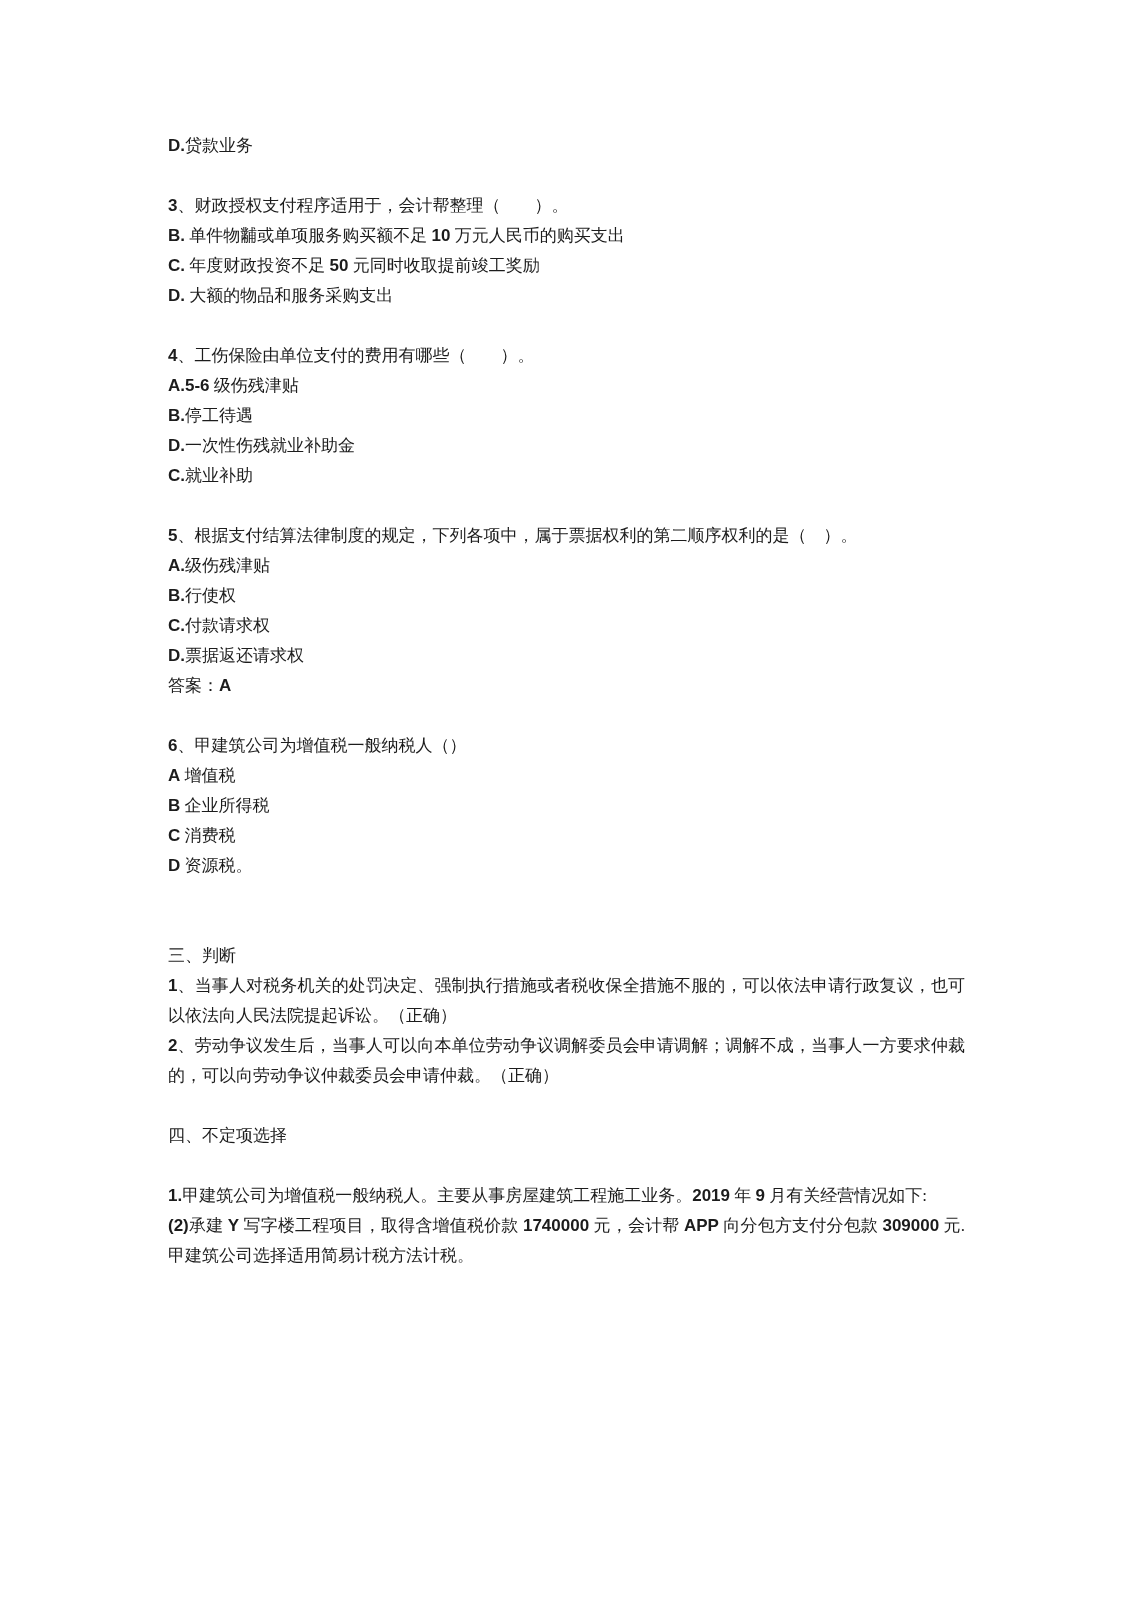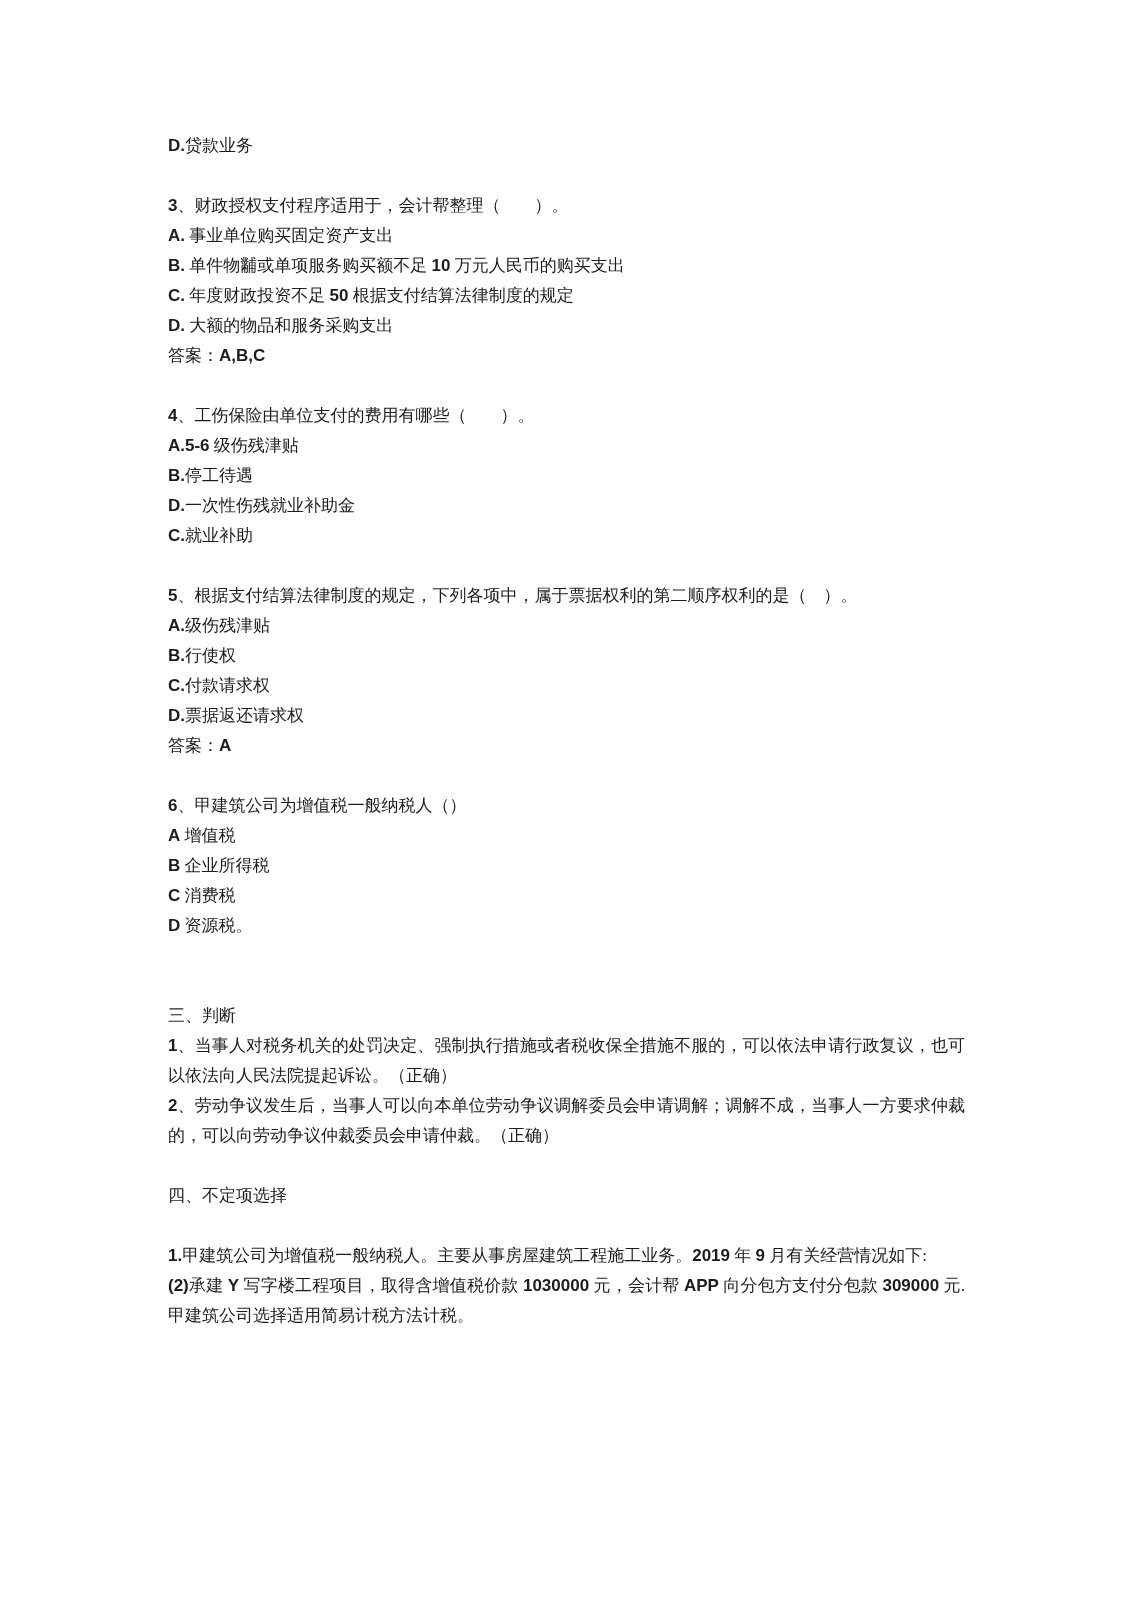--- a/index.html
+++ b/index.html
@@ -38,25 +38,23 @@
   }
 </style>
 </head>
 <body>
 
 <div class="page">
   <div class="content">
       <p class="line"><span class="lat">D.</span><span>贷款业务</span></p>
       <p class="line">&nbsp;</p>
       <p class="line"><span class="lat">3</span><span>、财政授权支付程序适用于，会计帮整理（　　）。</span></p>
-      <p class="line"><span class="lat">A.</span><span> 事业单位购买固定资产支出</span></p>
       <p class="line"><span class="lat">B.</span><span> 单件物黼或单项服务购买额不足 </span><span class="lat">10</span><span> 万元人民币的购买支出</span></p>
-      <p class="line"><span class="lat">C.</span><span> 年度财政投资不足 </span><span class="lat">50</span><span> 根据支付结算法律制度的规定</span></p>
+      <p class="line"><span class="lat">C.</span><span> 年度财政投资不足 </span><span class="lat">50</span><span> 元同时收取提前竣工奖励</span></p>
       <p class="line"><span class="lat">D.</span><span> 大额的物品和服务采购支出</span></p>
-      <p class="line"><span>答案：</span><span class="lat">A,B,C</span></p>
       <p class="line">&nbsp;</p>
       <p class="line"><span class="lat">4</span><span>、工伤保险由单位支付的费用有哪些（　　）。</span></p>
       <p class="line"><span class="lat">A.5-6</span><span> 级伤残津贴</span></p>
       <p class="line"><span class="lat">B.</span><span>停工待遇</span></p>
       <p class="line"><span class="lat">D.</span><span>一次性伤残就业补助金</span></p>
       <p class="line"><span class="lat">C.</span><span>就业补助</span></p>
       <p class="line">&nbsp;</p>
       <p class="line"><span class="lat">5</span><span>、根据支付结算法律制度的规定，下列各项中，属于票据权利的第二顺序权利的是（　）。</span></p>
       <p class="line"><span class="lat">A.</span><span>级伤残津贴</span></p>
       <p class="line"><span class="lat">B.</span><span>行使权</span></p>
@@ -71,15 +69,15 @@
       <p class="line"><span class="lat">D</span><span> 资源税。</span></p>
       <p class="line">&nbsp;</p>
       <p class="line">&nbsp;</p>
       <p class="line"><span>三、判断</span></p>
       <p class="line"><span class="lat">1</span><span>、当事人对税务机关的处罚决定、强制执行措施或者税收保全措施不服的，可以依法申请行政复议，也可以依法向人民法院提起诉讼。（正确）</span></p>
       <p class="line"><span class="lat">2</span><span>、劳动争议发生后，当事人可以向本单位劳动争议调解委员会申请调解；调解不成，当事人一方要求仲裁的，可以向劳动争议仲裁委员会申请仲裁。（正确）</span></p>
       <p class="line">&nbsp;</p>
       <p class="line"><span>四、不定项选择</span></p>
       <p class="line">&nbsp;</p>
       <p class="line"><span class="lat">1.</span><span>甲建筑公司为增值税一般纳税人。主要从事房屋建筑工程施工业务。</span><span class="lat">2019</span><span> 年 </span><span class="lat">9</span><span> 月有关经营情况如下:</span></p>
-      <p class="line"><span class="lat">(2)</span><span>承建 </span><span class="lat">Y</span><span> 写字楼工程项目，取得含增值税价款 </span><span class="lat">1030000</span><span> 元，会计帮 </span><span class="lat">APP</span><span> 向分包方支付分包款 </span><span class="lat">309000</span><span> 元.甲建筑公司选择适用简易计税方法计税。</span></p>
+      <p class="line"><span class="lat">(2)</span><span>承建 </span><span class="lat">Y</span><span> 写字楼工程项目，取得含增值税价款 </span><span class="lat">1740000</span><span> 元，会计帮 </span><span class="lat">APP</span><span> 向分包方支付分包款 </span><span class="lat">309000</span><span> 元.甲建筑公司选择适用简易计税方法计税。</span></p>
     </div>
 </div>
 
 </body></html>

